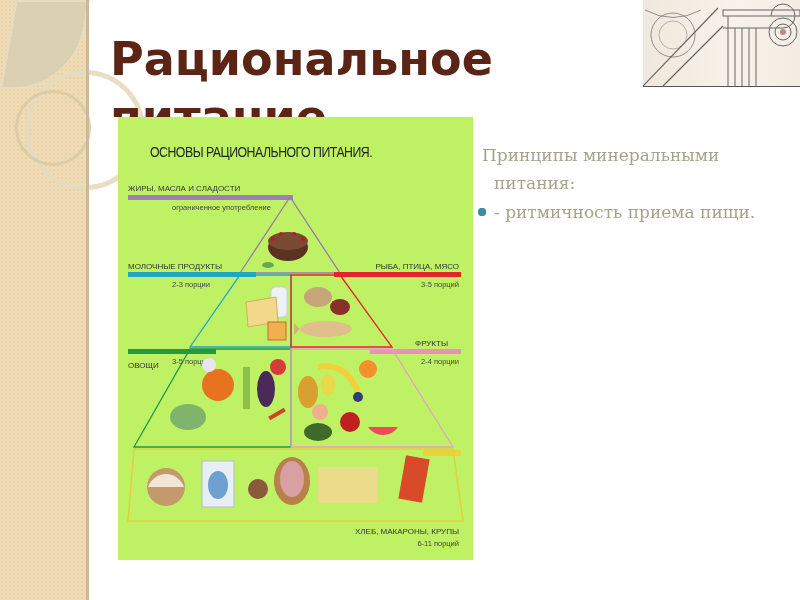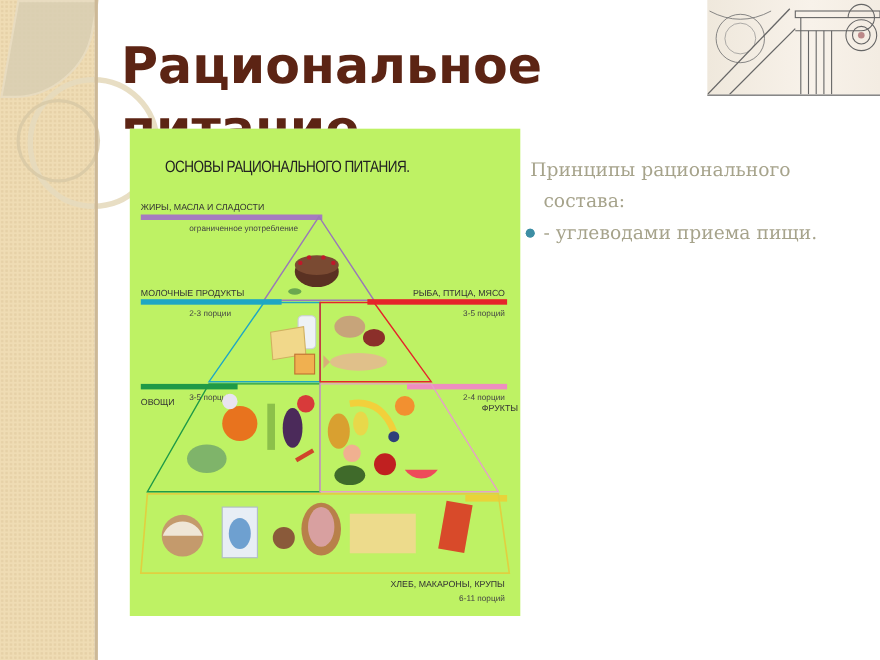--- a/index.html
+++ b/index.html
@@ -95,21 +95,21 @@
 
   <div class="lbl" style="left:10px;top:145px;">МОЛОЧНЫЕ ПРОДУКТЫ</div>
   <div class="lbl sub" style="left:10px;top:163px;">2-3 порции</div>
 
   <div class="lbl" style="right:14px;top:145px;">РЫБА, ПТИЦА, МЯСО</div>
   <div class="lbl sub" style="right:14px;top:163px;">3-5 порций</div>
 
   <div class="lbl" style="left:10px;top:222px;margin-top:22px;">ОВОЩИ</div>
   <div class="lbl sub" style="left:10px;top:240px;">3-5 порций</div>
 
-  <div class="lbl" style="right:2px;top:222px;margin-top:28px;">ФРУКТЫ</div>
+  <div class="lbl" style="right:25px;top:222px;">ФРУКТЫ</div>
   <div class="lbl sub" style="right:14px;top:240px;">2-4 порции</div>
 
   <div class="lbl" style="right:14px;top:410px;">ХЛЕБ, МАКАРОНЫ, КРУПЫ</div>
   <div class="lbl sub" style="right:14px;top:422px;">6-11 порций</div>
 
   <svg width="355" height="443" viewBox="0 0 355 443" style="position:absolute;left:0;top:0;">
 
     <g>
       <ellipse cx="170" cy="130" rx="20" ry="14" fill="#5a3122"></ellipse>
       <ellipse cx="170" cy="124" rx="20" ry="9" fill="#7a4a32"></ellipse>
@@ -163,23 +163,23 @@
       <circle cx="140" cy="372" r="10" fill="#8a5a3a"></circle>
       <ellipse cx="174" cy="364" rx="18" ry="24" fill="#b8804a"></ellipse>
       <ellipse cx="174" cy="362" rx="12" ry="18" fill="#d8a0a0"></ellipse>
       <rect x="200" y="350" width="60" height="36" fill="#f2d890" opacity="0.9"></rect>
       <rect x="284" y="340" width="24" height="44" fill="#d84a2a" transform="rotate(10 296 362)"></rect>
     </g>
   </svg>
 </div>
 
 <div class="bullets">
-  <p class="intro">Принципы рационального состава:</p>
+  <p class="intro">Принципы минеральными питания:</p>
   <ul>
     <li>
       <span class="dot"></span>
     </li>
     <li>
       <span class="dot"></span>
-      <span>- углеводами приема пищи.</span>
+      <span>- ритмичность приема пищи.</span>
     </li>
   </ul>
 </div>
 
 </body></html>

